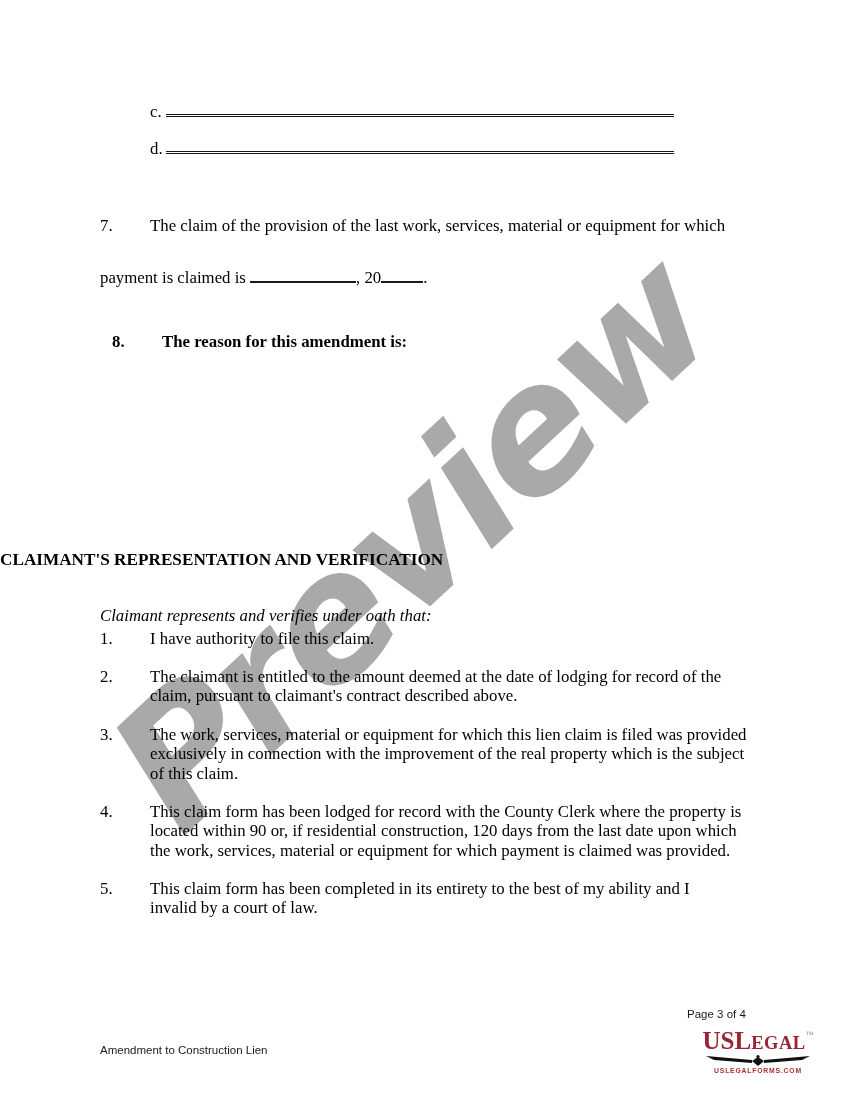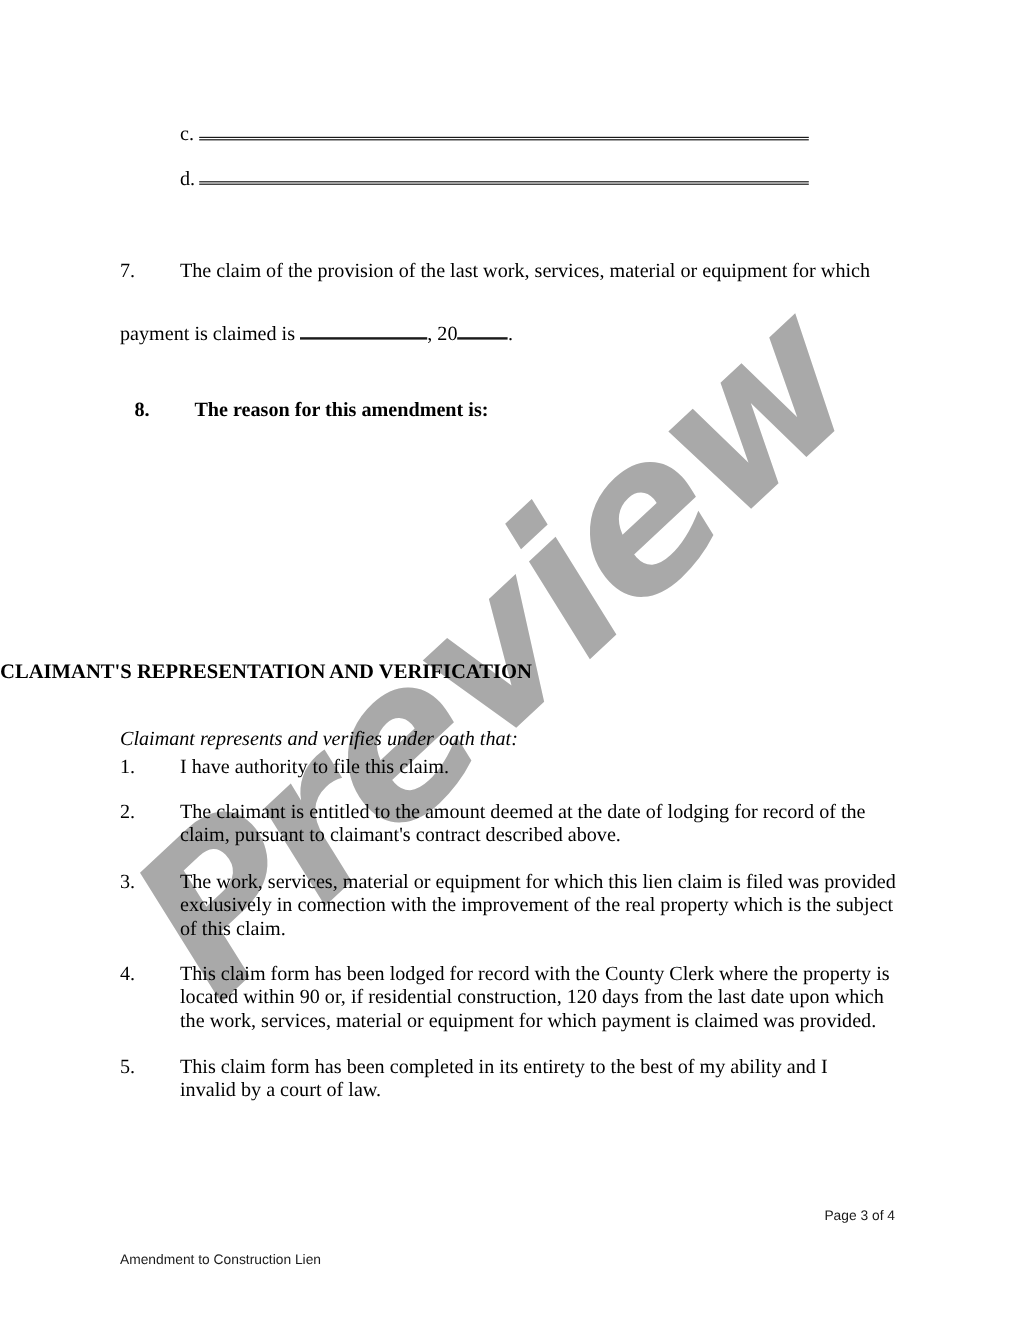--- a/index.html
+++ b/index.html
@@ -138,15 +138,27 @@
     <div class="abs" style="left:100px; top:879px;">
       <span class="num-col">5.</span><div class="item-lines">
         <div>This claim form has been completed in its entirety to the best of my ability and I</div>
         <div>invalid by a court of law.</div>
       </div>
     </div>
 
     <div class="abs footer-text" style="left:100px; top:1040px;">Amendment to Construction Lien</div>
     <div class="abs footer-text" style="left:687px; top:1004px;">Page 3 of 4</div>
 
+    <div class="logo">
+      <div class="logo-text">
+        <span class="lg">US</span><span class="lg">L</span><span class="sm">EGAL</span><span class="tm">™</span>
+      </div>
+      <svg class="wings" width="104" height="13" viewBox="0 0 104 13" xmlns="http://www.w3.org/2000/svg">
+        <polygon points="0,2 46,6 46,9 8,6" fill="#111111"></polygon>
+        <polygon points="104,2 58,6 58,9 96,6" fill="#111111"></polygon>
+        <polygon points="52,3 58,7 52,12 46,7" fill="#111111"></polygon>
+        <circle cx="52" cy="2.6" r="1.6" fill="#111111"></circle>
+      </svg>
+      <div class="logo-site">USLEGALFORMS.COM</div>
+    </div>
 
   </div>
 </div>
 
 </body></html>

